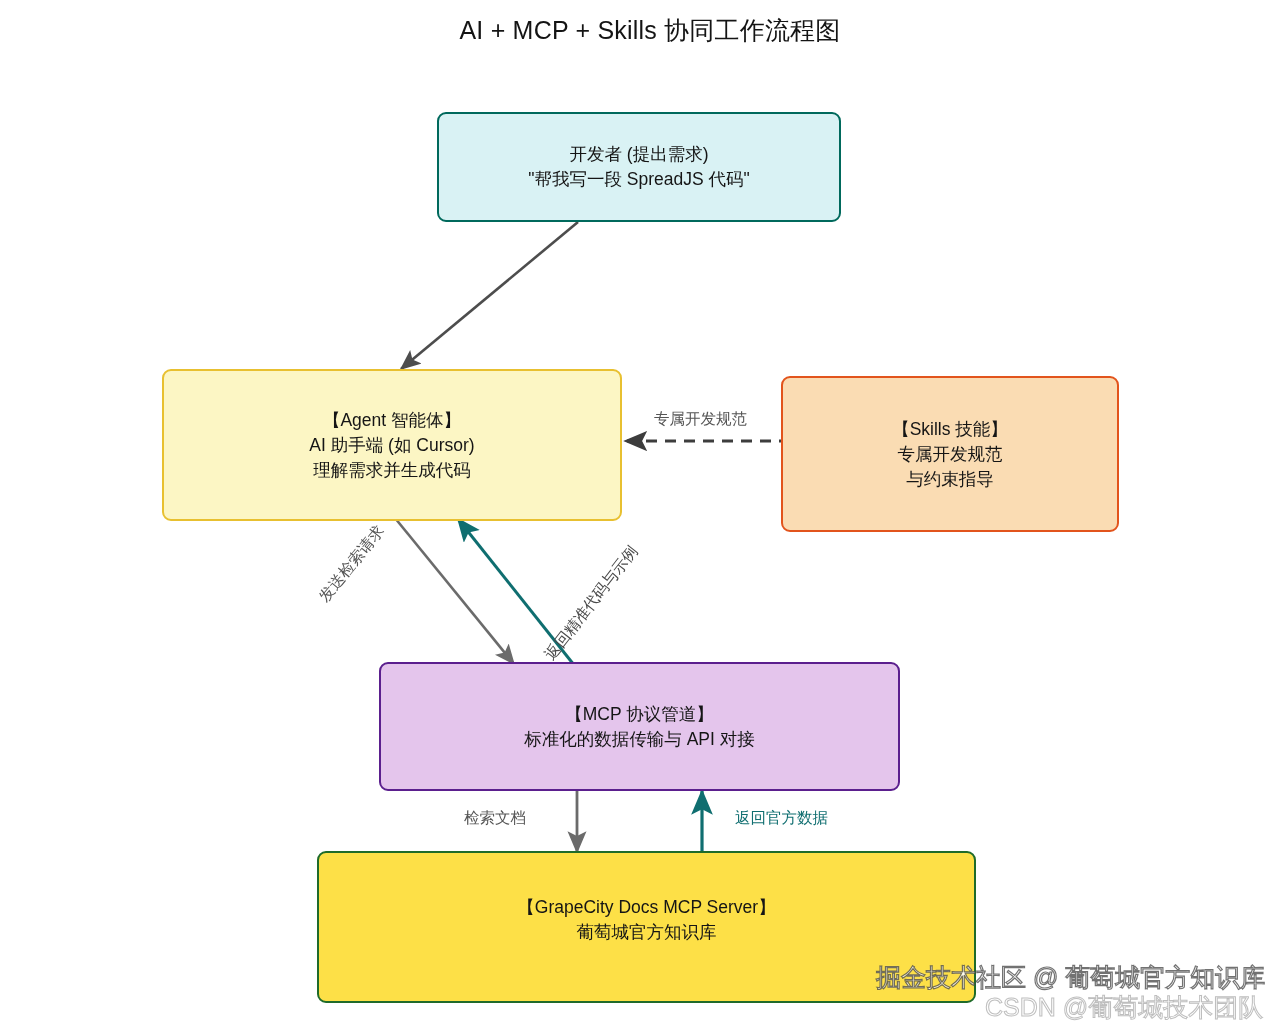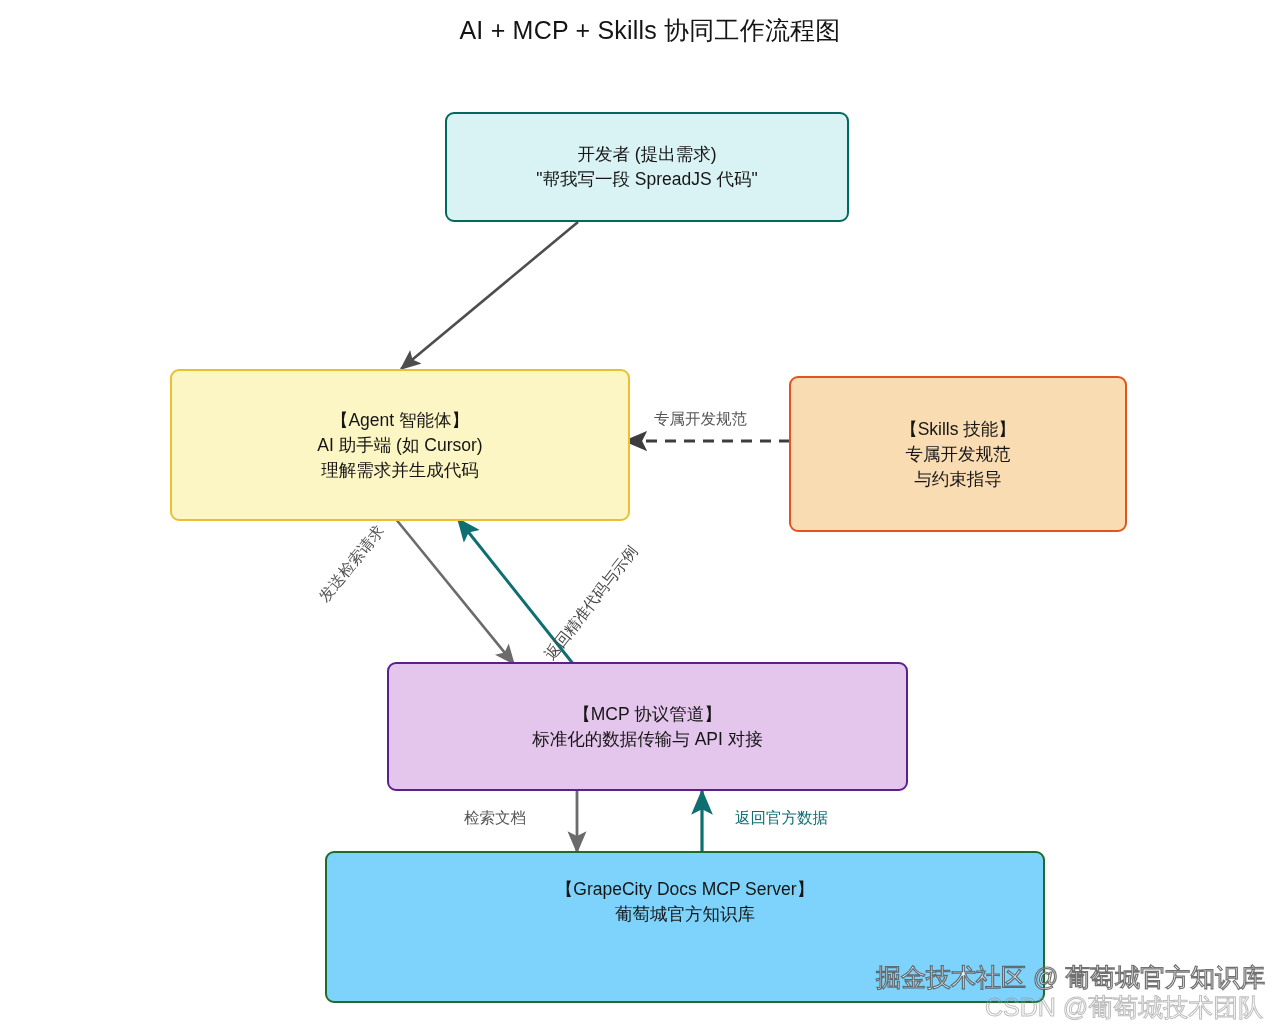--- a/index.html
+++ b/index.html
@@ -52,21 +52,20 @@
     border-width: 2.2px;
     border-style: solid;
     display: flex;
     flex-direction: column;
     align-items: center;
     justify-content: center;
     text-align: center;
     font-size: 17.5px;
     line-height: 25px;
     color: #151515;
-    margin-left: 8px;
   }
   .node .line { white-space: nowrap; display: block; }
 
   
   #node-developer {
     left: 437px; top: 112px; width: 404px; height: 110px;
     background: #d9f2f4;
     border-color: #00695c;
   }
   #node-agent {
@@ -78,25 +77,25 @@
     left: 781px; top: 376px; width: 338px; height: 156px;
     background: #fadcb3;
     border-color: #e2541c;
   }
   #node-mcp {
     left: 379px; top: 662px; width: 521px; height: 129px;
     background: #e4c5ec;
     border-color: #5b1f8e;
   }
   #node-server {
-    left: 317px; top: 851px; width: 720px; height: 152px;
-    background: #7dd3fc;
+    left: 317px; top: 851px; width: 659px; height: 152px;
+    background: #fde047;
     border-color: #1f6b2a;
     justify-content: flex-start;
-    padding-top: 24px;
+    padding-top: 42px;
   }
 
   .edge-label {
     position: absolute;
     font-size: 15.5px;
     line-height: 19px;
     white-space: nowrap;
     color: #555555;
   }
   .edge-label.teal { color: #0f6e70; }

